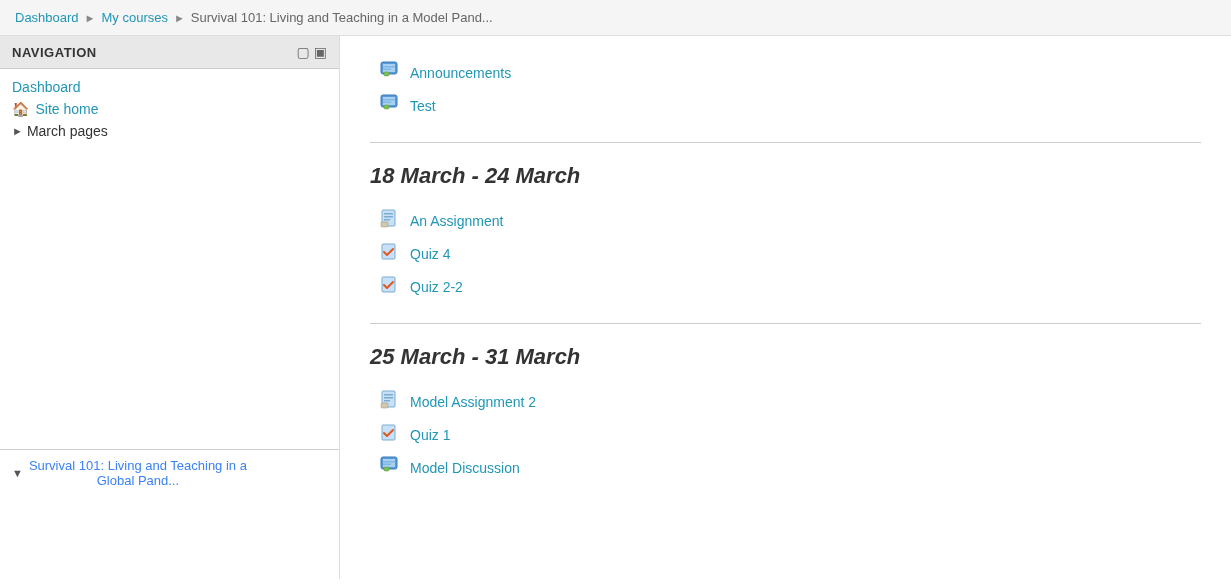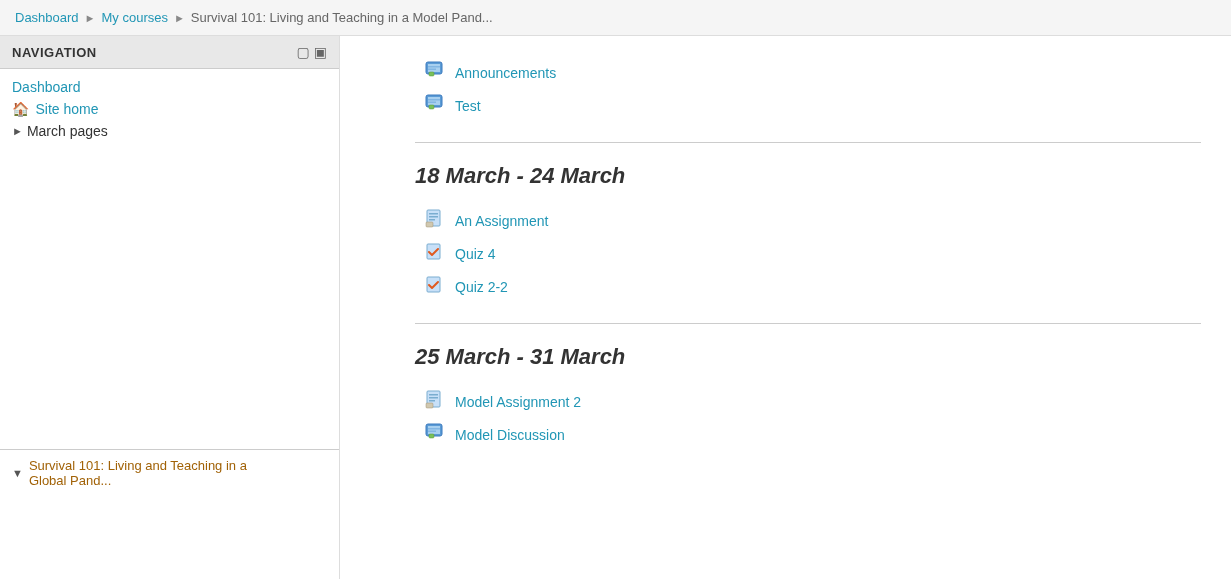--- a/index.html
+++ b/index.html
@@ -24,21 +24,20 @@
       font-size: 11px;
     }
     .breadcrumb .current {
       color: #666;
     }
 
     
     .layout {
       display: flex;
       min-height: calc(585px - 42px);
-      gap: 45px;
     }
 
     
     .sidebar {
       width: 340px;
       min-width: 340px;
       border-right: 1px solid #ddd;
       background: #fff;
       padding: 0;
     }
@@ -110,21 +109,22 @@
       display: flex;
       align-items: center;
       gap: 6px;
     }
     .sidebar-bottom .arrow-down {
       font-size: 11px;
       color: #555;
     }
     .sidebar-bottom-text {
       font-size: 13px;
-      color: #a16207;
+      color: #3b82f6;
+      text-align: center;
     }
 
     
     .main-content {
       flex: 1;
       padding: 20px 30px;
       overflow-y: auto;
     }
 
     
@@ -279,20 +279,29 @@
               <rect x="4" y="7" width="9" height="1.5" fill="#7aadd0"></rect>
               <rect x="4" y="10" width="6" height="1.5" fill="#7aadd0"></rect>
               <rect x="1" y="13" width="7" height="5" rx="1" fill="#d0c8b0" stroke="#a09070" stroke-width="0.5"></rect>
             </svg>
           </span>
           <a href="#">Model Assignment 2</a>
         </div>
         <div class="course-item">
           <span>
             <svg width="20" height="20" viewBox="0 0 20 20">
+              <rect x="2" y="2" width="13" height="15" rx="1" fill="#c8e0f8" stroke="#7aadd0" stroke-width="1"></rect>
+              <polyline points="4,10 7,13 13,7" fill="none" stroke="#e05a20" stroke-width="2" stroke-linecap="round" stroke-linejoin="round"></polyline>
+            </svg>
+          </span>
+          <a href="#">Quiz 1</a>
+        </div>
+        <div class="course-item">
+          <span>
+            <svg width="20" height="20" viewBox="0 0 20 20">
               <rect x="1" y="1" width="16" height="12" rx="2" fill="#5b9bd5" stroke="#3a7abf" stroke-width="1"></rect>
               <rect x="3" y="3" width="12" height="8" fill="#a8d0f0"></rect>
               <rect x="3" y="5" width="12" height="1.5" fill="#5b9bd5" opacity="0.5"></rect>
               <rect x="3" y="7.5" width="8" height="1.5" fill="#5b9bd5" opacity="0.5"></rect>
               <rect x="4" y="11" width="5" height="4" rx="1" fill="#7ac05a" stroke="#5a9a3a" stroke-width="0.5"></rect>
             </svg>
           </span>
           <a href="#">Model Discussion</a>
         </div>
       </div>

